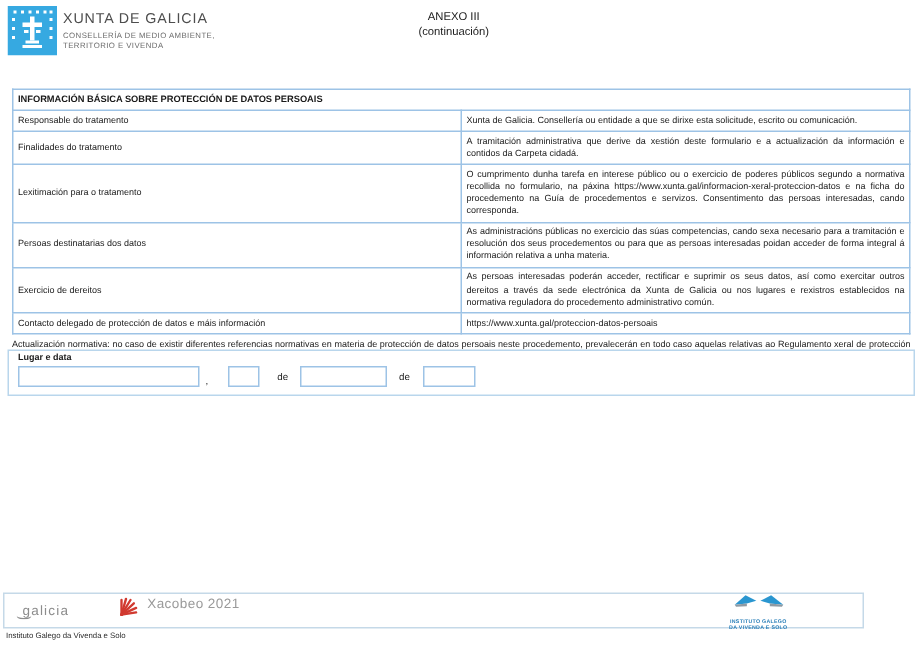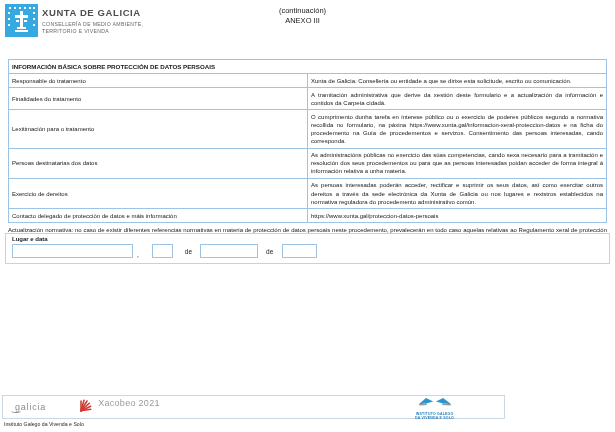--- a/index.html
+++ b/index.html
@@ -2,21 +2,21 @@
 <html><head>
 <meta charset="utf-8">
 <style>
   * { margin:0; padding:0; box-sizing:border-box; }
   html,body { width:615px; height:432px; }
   body { font-family:"Liberation Sans", sans-serif; background:#ffffff; position:relative; color:#1a1a1a; overflow:hidden; }
 
   
   .logo { position:absolute; left:5px; top:4px; width:33px; height:33px; }
   .org { position:absolute; left:42px; top:7px; }
-  .org-name { font-size:9.5px; font-weight:bold; color:#4d4d4d; letter-spacing:0.6px; }
+  .org-name { font-size:9.5px; font-weight:normal; color:#4d4d4d; letter-spacing:0.6px; }
   .org-dept { font-size:5.2px; color:#6a6a6a; letter-spacing:0.3px; line-height:1.4; margin-top:2.5px; }
   .org-dept div { white-space:nowrap; }
   .annex { position:absolute; left:240px; top:6px; width:125px; text-align:center; font-size:7.5px; color:#1a1a1a; line-height:1.35; }
 
   
   .main { position:absolute; left:8px; top:59px; width:599px; }
   table.privacy { width:100%; border-collapse:collapse; table-layout:fixed; }
   .privacy th, .privacy td { border:1px solid #9dc3e6; font-size:6px; padding:2.5px 3px; vertical-align:middle; color:#1a1a1a; }
   .privacy th { text-align:left; font-size:6.2px; font-weight:bold; padding:3px; }
   .privacy td.lbl { width:88px; line-height:1.35; }
@@ -31,21 +31,21 @@
   .fld-place { width:121px; }
   .fld-day { width:21px; margin-left:13px; }
   .fld-month { width:58px; margin-left:8px; }
   .fld-year { width:35px; margin-left:9px; }
   .sig-sep { font-size:6.5px; color:#1a1a1a; }
   .sep-comma { margin-left:4px; align-self:flex-end; }
   .sep-de1 { margin-left:12px; }
   .sep-de2 { margin-left:8px; }
 
   
-  .footer { position:absolute; left:2px; top:395px; width:503px; height:24px; border:1px solid #c5d9e8; display:flex; align-items:center; background:#fff; }
+  .footer { position:absolute; left:2px; top:395px; width:574px; height:24px; border:1px solid #c5d9e8; display:flex; align-items:center; background:#fff; }
   .galicia { margin-left:12px; position:relative; font-size:9px; color:#8c8c8c; letter-spacing:0.8px; }
   .galicia .swoosh { position:absolute; left:-4px; bottom:-1px; width:10px; height:5px; border-bottom:1px solid #8c8c8c; border-radius:50%; }
   .xacobeo { margin-left:32px; display:flex; align-items:flex-start; gap:5px; }
   .xacobeo-text { font-size:9px; color:#9a9a9a; letter-spacing:0.3px; }
   .igvs { margin-left:auto; margin-right:50px; text-align:center; }
   .igvs-text { font-size:3.5px; color:#2a7fb8; font-weight:bold; line-height:1.25; letter-spacing:0.2px; }
   .issuer { position:absolute; left:4px; top:421px; font-size:5.2px; color:#2b2b2b; }
 </style>
 </head>
 <body>
@@ -80,22 +80,22 @@
 
 <div class="org">
   <div class="org-name">XUNTA DE GALICIA</div>
   <div class="org-dept">
     <div>CONSELLERÍA DE MEDIO AMBIENTE,</div>
     <div>TERRITORIO E VIVENDA</div>
   </div>
 </div>
 
 <div class="annex">
+  <div>ANEXO III</div>
   <div>(continuación)</div>
-  <div>ANEXO III</div>
 </div>
 
 <div class="main">
   <table class="privacy">
     <tbody>
         <tr>
       <th colspan="2">INFORMACIÓN BÁSICA SOBRE PROTECCIÓN DE DATOS PERSOAIS</th>
     </tr>
     <tr>
       <td class="lbl">Responsable do tratamento</td>

